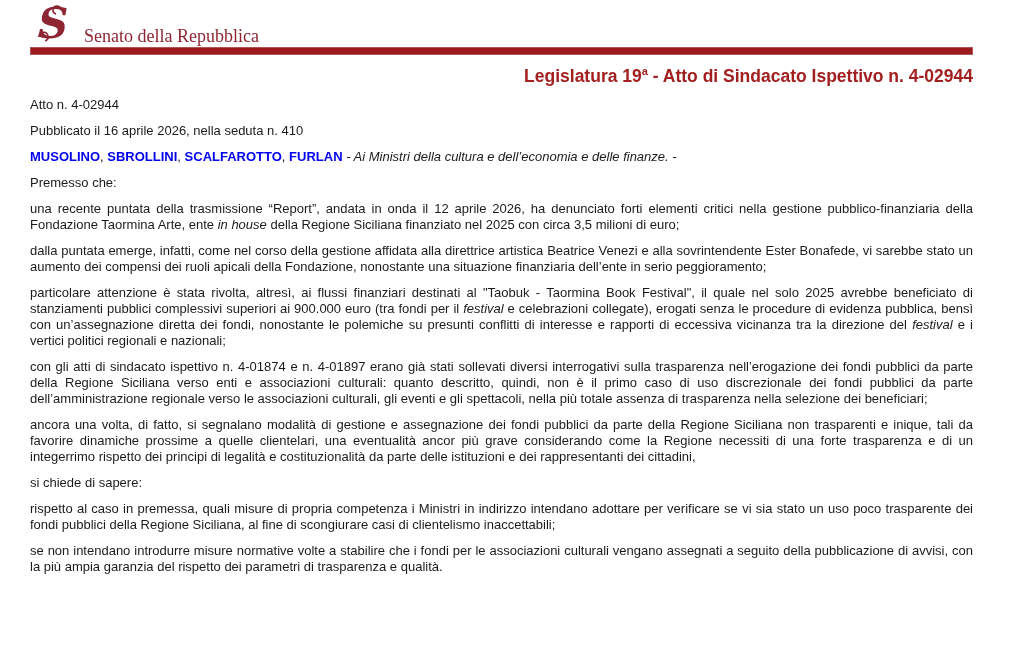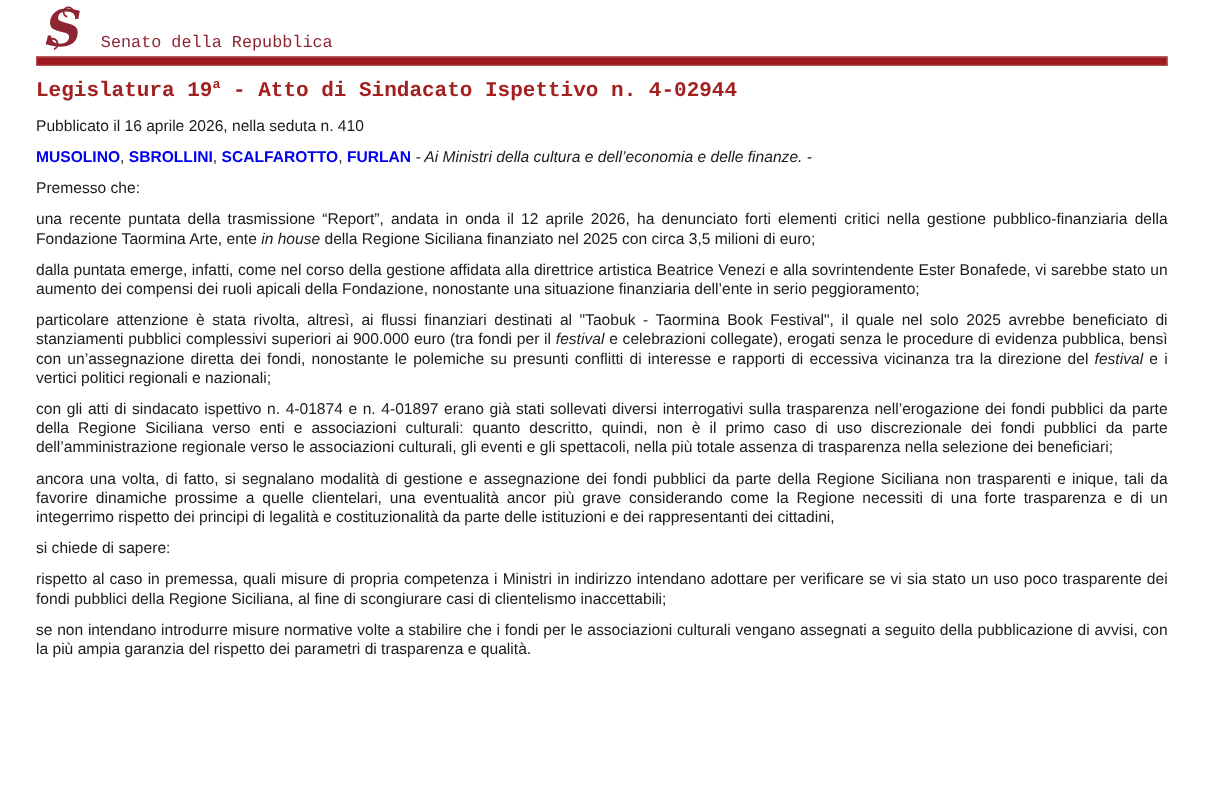--- a/index.html
+++ b/index.html
@@ -24,40 +24,40 @@
     display: flex;
     align-items: flex-end;
     gap: 9px;
     height: 41px;
     margin-left: 3px;
   }
   .logo-mark {
     flex: 0 0 auto;
   }
   .logo-text {
-    font-family: Liberation Mono, monospace;
-    font-size: 14px;
+    font-family: Liberation Serif, serif;
+    font-size: 18px;
     color: #8e2533;
     padding-bottom: 1px;
     white-space: nowrap;
   }
   .red-bar {
     margin-top: 2px;
     height: 6px;
     background: #9d1b1f;
     border: 1px solid #b05557;
   }
   
   .doc-title {
-    font-family: Liberation Mono, monospace;
+    font-family: Liberation Sans, sans-serif;
     font-size: 17.5px;
     line-height: 22px;
     font-weight: bold;
     color: #a32020;
-    text-align: left;
+    text-align: right;
     margin: 10px 0 0 0;
   }
   .doc-title sup {
     font-size: 11px;
     line-height: 0;
   }
   
   main p {
     margin: 10px 0;
   }
@@ -86,20 +86,21 @@
         <path d="M28 6 a4 4 0 1 0 -5 4" fill="none" stroke="#8e2533" stroke-width="1.6"></path>
       </svg>
       <span class="logo-text">Senato della Repubblica</span>
     </div>
     <div class="red-bar"></div>
   </header>
 
   <h1 class="doc-title"><span>Legislatura 19</span><sup>a</sup><span> - Atto di Sindacato Ispettivo n. 4-02944</span></h1>
 
   <main>
+    <p>Atto n. 4-02944</p>
     <p>Pubblicato il 16 aprile 2026, nella seduta n. 410</p>
     <p><span id="signatories"><a href="#" class="senator-link">MUSOLINO</a>, <a href="#" class="senator-link">SBROLLINI</a>, <a href="#" class="senator-link">SCALFAROTTO</a>, <a href="#" class="senator-link">FURLAN</a></span> <em>- Ai Ministri della cultura e dell’economia e delle finanze. -</em></p>
     <div id="doc-body">
         <p><span>Premesso che:</span></p>
         <p><span>una recente puntata della trasmissione “Report”, andata in onda il 12 aprile 2026, ha denunciato forti elementi critici nella gestione pubblico-finanziaria della Fondazione Taormina Arte, ente </span><em>in house</em><span> della Regione Siciliana finanziato nel 2025 con circa 3,5 milioni di euro;</span></p>
         <p><span>dalla puntata emerge, infatti, come nel corso della gestione affidata alla direttrice artistica Beatrice Venezi e alla sovrintendente Ester Bonafede, vi sarebbe stato un aumento dei compensi dei ruoli apicali della Fondazione, nonostante una situazione finanziaria dell’ente in serio peggioramento;</span></p>
         <p><span>particolare attenzione è stata rivolta, altresì, ai flussi finanziari destinati al "Taobuk - Taormina Book Festival", il quale nel solo 2025 avrebbe beneficiato di stanziamenti pubblici complessivi superiori ai 900.000 euro (tra fondi per il </span><em>festival</em><span> e celebrazioni collegate), erogati senza le procedure di evidenza pubblica, bensì con un’assegnazione diretta dei fondi, nonostante le polemiche su presunti conflitti di interesse e rapporti di eccessiva vicinanza tra la direzione del </span><em>festival</em><span> e i vertici politici regionali e nazionali;</span></p>
         <p><span>con gli atti di sindacato ispettivo n. 4-01874 e n. 4-01897 erano già stati sollevati diversi interrogativi sulla trasparenza nell’erogazione dei fondi pubblici da parte della Regione Siciliana verso enti e associazioni culturali: quanto descritto, quindi, non è il primo caso di uso discrezionale dei fondi pubblici da parte dell’amministrazione regionale verso le associazioni culturali, gli eventi e gli spettacoli, nella più totale assenza di trasparenza nella selezione dei beneficiari;</span></p>
         <p><span>ancora una volta, di fatto, si segnalano modalità di gestione e assegnazione dei fondi pubblici da parte della Regione Siciliana non trasparenti e inique, tali da favorire dinamiche prossime a quelle clientelari, una eventualità ancor più grave considerando come la Regione necessiti di una forte trasparenza e di un integerrimo rispetto dei principi di legalità e costituzionalità da parte delle istituzioni e dei rappresentanti dei cittadini,</span></p>
         <p><span>si chiede di sapere:</span></p>

